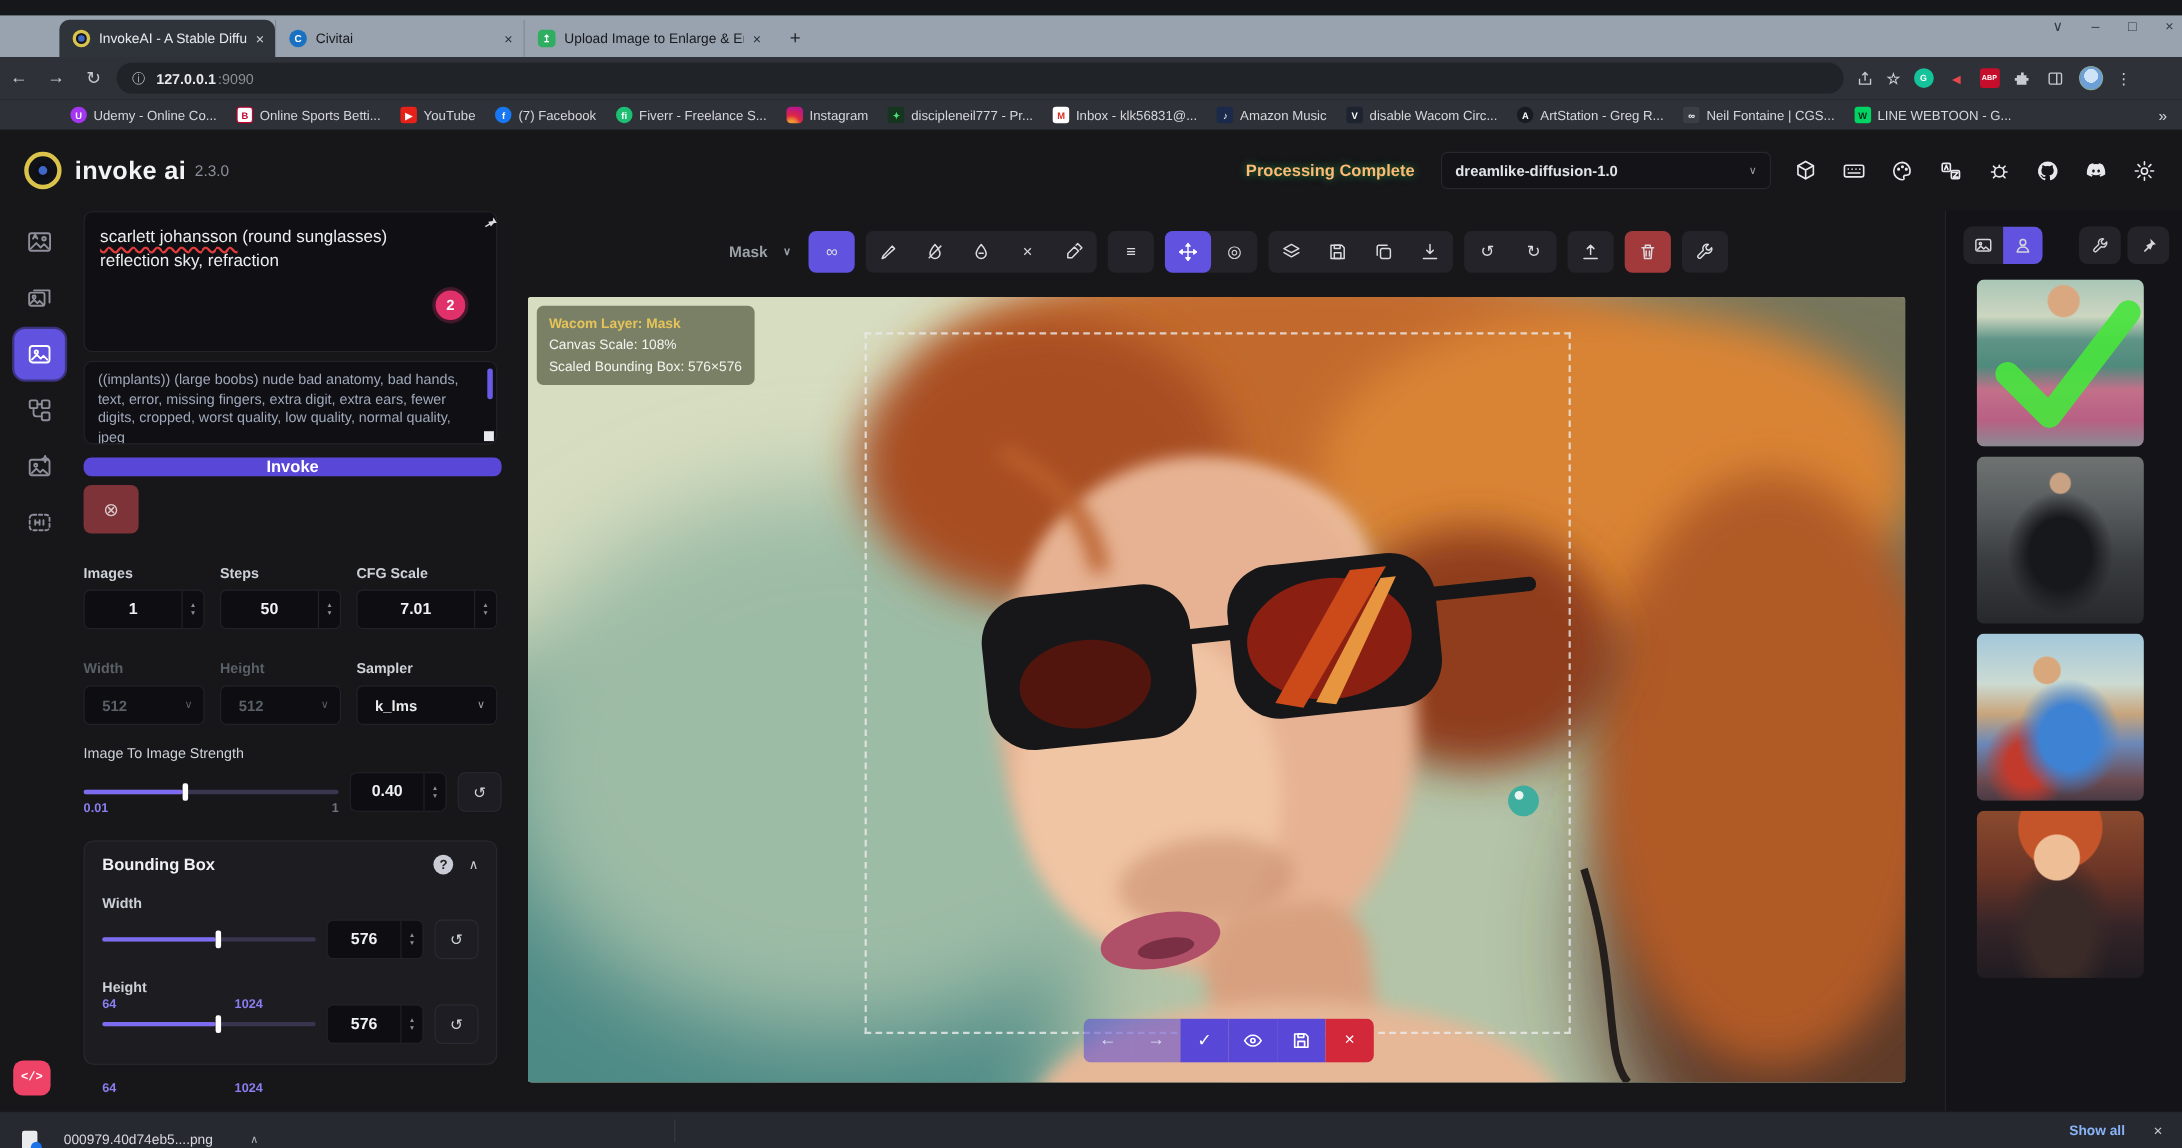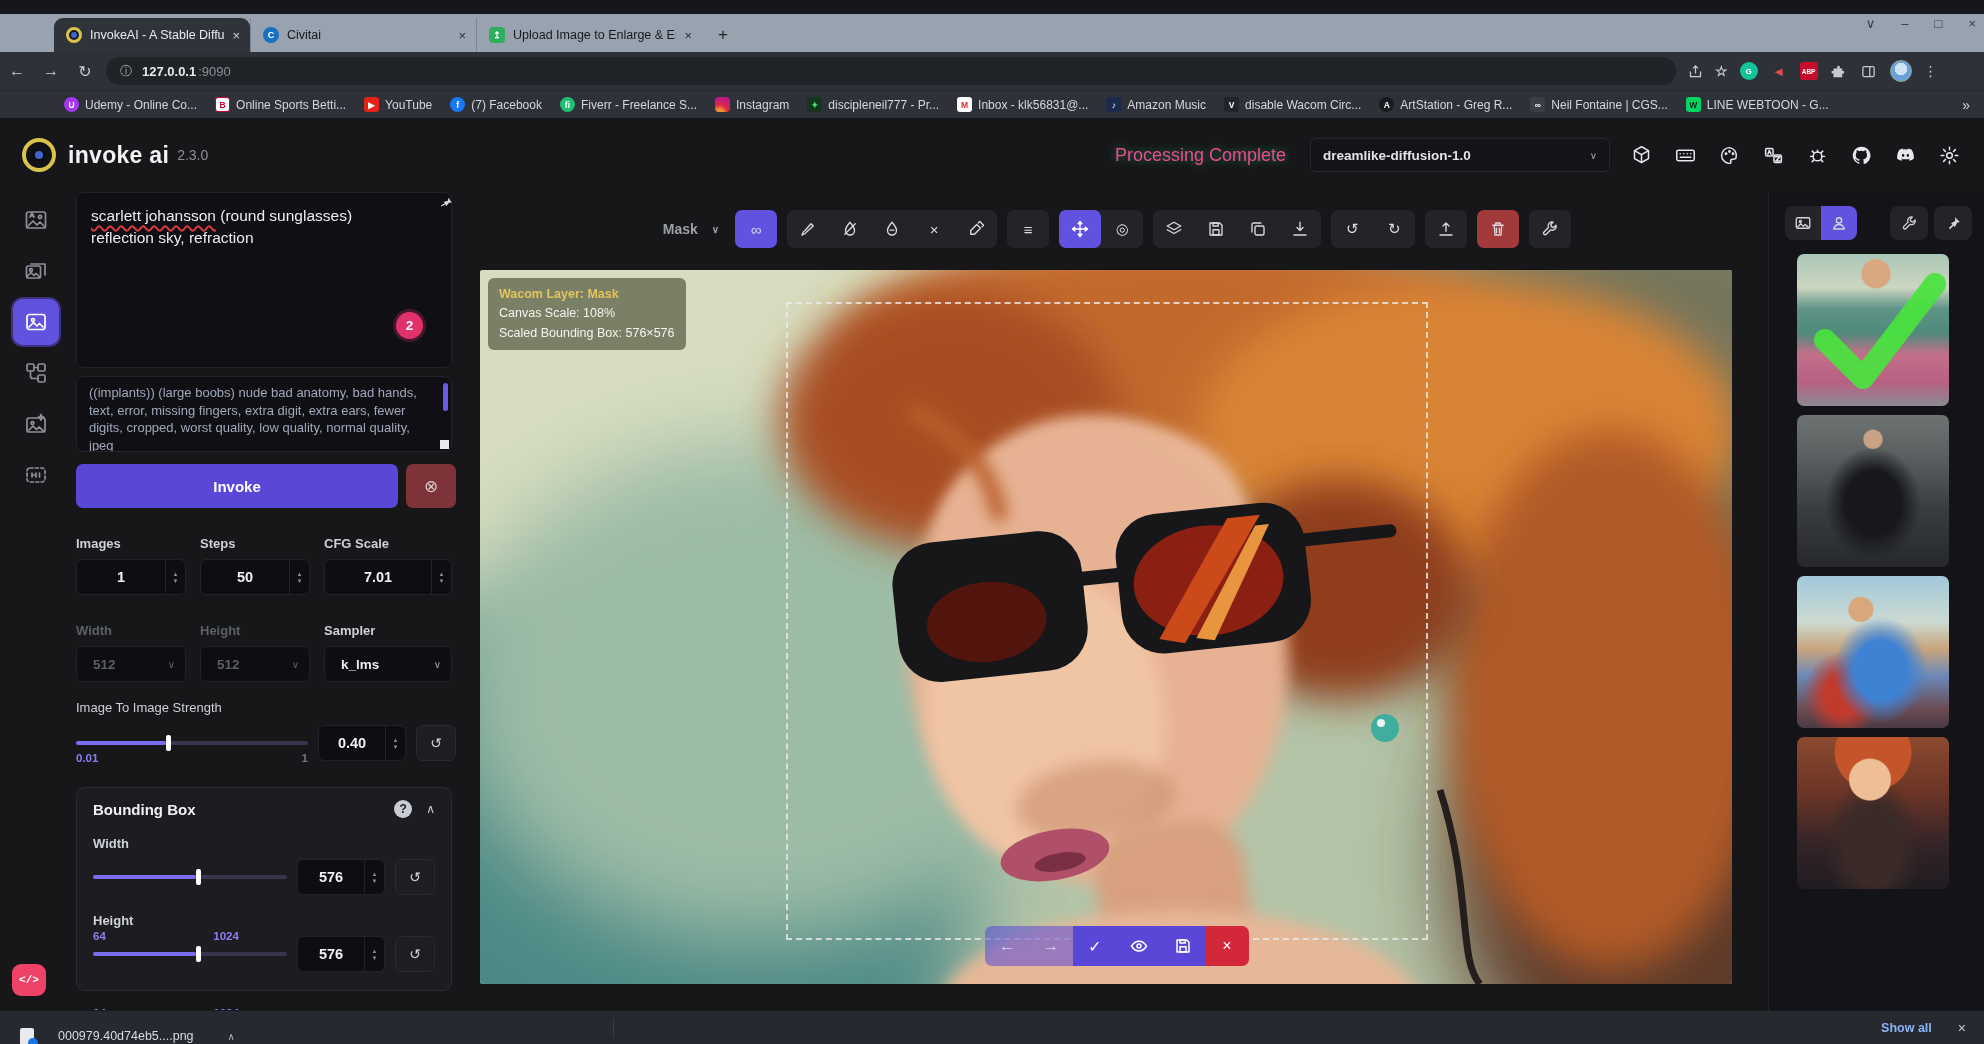--- a/index.html
+++ b/index.html
@@ -53,48 +53,48 @@
 
   
   .app { position:absolute; left:0; top:118px; width:100%; height:892px; background:#17171a; }
   .app-header { position:absolute; left:0; top:6px; width:100%; height:62px; display:flex; align-items:center; padding:0 22px; }
   .logo { width:34px; height:34px; border-radius:50%; border:4px solid #d9c34b; background:#101217; display:flex; align-items:center; justify-content:center; }
   .logo-dot { width:14px; height:14px; border-radius:50%; background:#3f66c9; border:3px solid #0d0f13; }
   .brand { margin-left:12px; font-size:23px; color:#f2f3f5; letter-spacing:.3px; }
   .brand b { font-weight:bold; }
   .ver { margin-left:8px; font-size:14px; color:#8b8f98; }
   .hdr-right { margin-left:auto; display:flex; align-items:center; gap:18px; }
-  .status { font-size:18px; font-weight:normal; color:#ec4899; text-shadow:0 0 8px rgba(53,224,95,.55); margin-right:6px; }
+  .status { font-size:15px; font-weight:bold; color:#fdba74; text-shadow:0 0 8px rgba(53,224,95,.55); margin-right:6px; }
   .model-select { width:300px; height:34px; background:#131318; border:1px solid #27272e; border-radius:6px; display:flex; align-items:center; padding:0 12px; gap:8px; }
   .model-name { flex:1; font-size:13.5px; font-weight:bold; color:#e2e4e9; }
   .sel-chev { font-size:10px; color:#9ca1aa; }
   .hicon { width:26px; display:flex; justify-content:center; color:#e7e8ec; }
   .hicon svg { width:21px; height:21px; stroke:#e7e8ec; fill:none; stroke-width:1.7; stroke-linecap:round; stroke-linejoin:round; }
 
   
   .rail { position:absolute; left:0; top:74px; width:68px; height:818px; }
   .rail-btn { width:46px; height:46px; margin:5px 0 5px 13px; border-radius:10px; display:flex; align-items:center; justify-content:center; }
   .rail-btn svg { width:24px; height:24px; stroke:#8e8f9a; fill:none; stroke-width:1.7; stroke-linecap:round; stroke-linejoin:round; }
   .rail-active { background:#6152e0; box-shadow:0 0 0 2px #3d3480; }
   .rail-active svg { stroke:#ffffff; }
   .code-fab { position:absolute; left:12px; bottom:14px; width:34px; height:32px; border-radius:9px; background:#ee4266; color:#fff; font-size:11px; font-weight:bold; display:flex; align-items:center; justify-content:center; font-family:"Liberation Mono", monospace; }
 
   
   .opts { position:absolute; left:76px; top:74px; width:380px; height:818px; }
-  .prompt-box { position:relative; width:376px; height:176px; background:#101014; border:1px solid #232329; border-radius:8px; padding:12px 14px; }
+  .prompt-box { position:relative; width:376px; height:128px; background:#101014; border:1px solid #232329; border-radius:8px; padding:12px 14px; }
   .prompt-text { font-size:15.5px; line-height:1.45; color:#eceded; }
   .prompt-text .misspell { text-decoration:underline wavy #e23c3c 1.5px; text-underline-offset:4px; }
   .pin-ic { position:absolute; right:-2px; top:2px; color:#d8dade; font-size:14px; transform:rotate(15deg); }
   .count-badge { position:absolute; right:28px; bottom:28px; width:27px; height:27px; border-radius:50%; background:#e0316b; color:#fff; font-size:13.5px; font-weight:bold; display:flex; align-items:center; justify-content:center; box-shadow:0 0 0 3px rgba(224,49,107,.25); }
   .neg-box { position:relative; width:376px; height:76px; background:#101014; border:1px solid #232329; border-radius:8px; margin-top:8px; padding:7px 14px 0 12px; overflow:hidden; }
   .neg-text { font-size:13px; line-height:1.35; color:#9fa8bb; }
   .neg-scroll { position:absolute; right:3px; top:6px; width:5px; height:28px; border-radius:3px; background:#6a5ae8; }
   .neg-grip { position:absolute; right:2px; bottom:2px; width:9px; height:9px; background:#e8e9ee; }
 
-  .invoke-row { display:flex; gap:8px; margin-top:12px; }
+  .invoke-row { display:flex; gap:8px; margin-top:12px;flex-direction:column; }
   .invoke-btn { flex:1; height:44px; background:#5948d8; border-radius:7px; color:#fff; font-size:15px; font-weight:bold; display:flex; align-items:center; justify-content:center; }
   .cancel-btn { width:50px; height:44px; background:#7e3338; border-radius:7px; display:flex; align-items:center; justify-content:center; color:#d9c9c9; font-size:17px; }
 
   .grid3 { display:flex; gap:14px; margin-top:28px; }
   .field { display:flex; flex-direction:column; }
   .f-lbl { font-size:13px; font-weight:bold; color:#cdd1d8; margin-bottom:8px; }
   .f-lbl.dim { color:#596068; }
   .numin { height:36px; background:#0e0e12; border:1px solid #222228; border-radius:6px; display:flex; align-items:center; }
   .numin .val { flex:1; text-align:center; font-size:14.5px; font-weight:bold; color:#f0f1f4; }
   .steppers { width:20px; border-left:1px solid #222228; display:flex; flex-direction:column; align-items:center; justify-content:center; gap:1px; color:#8a8d95; font-size:6px; height:100%; }

